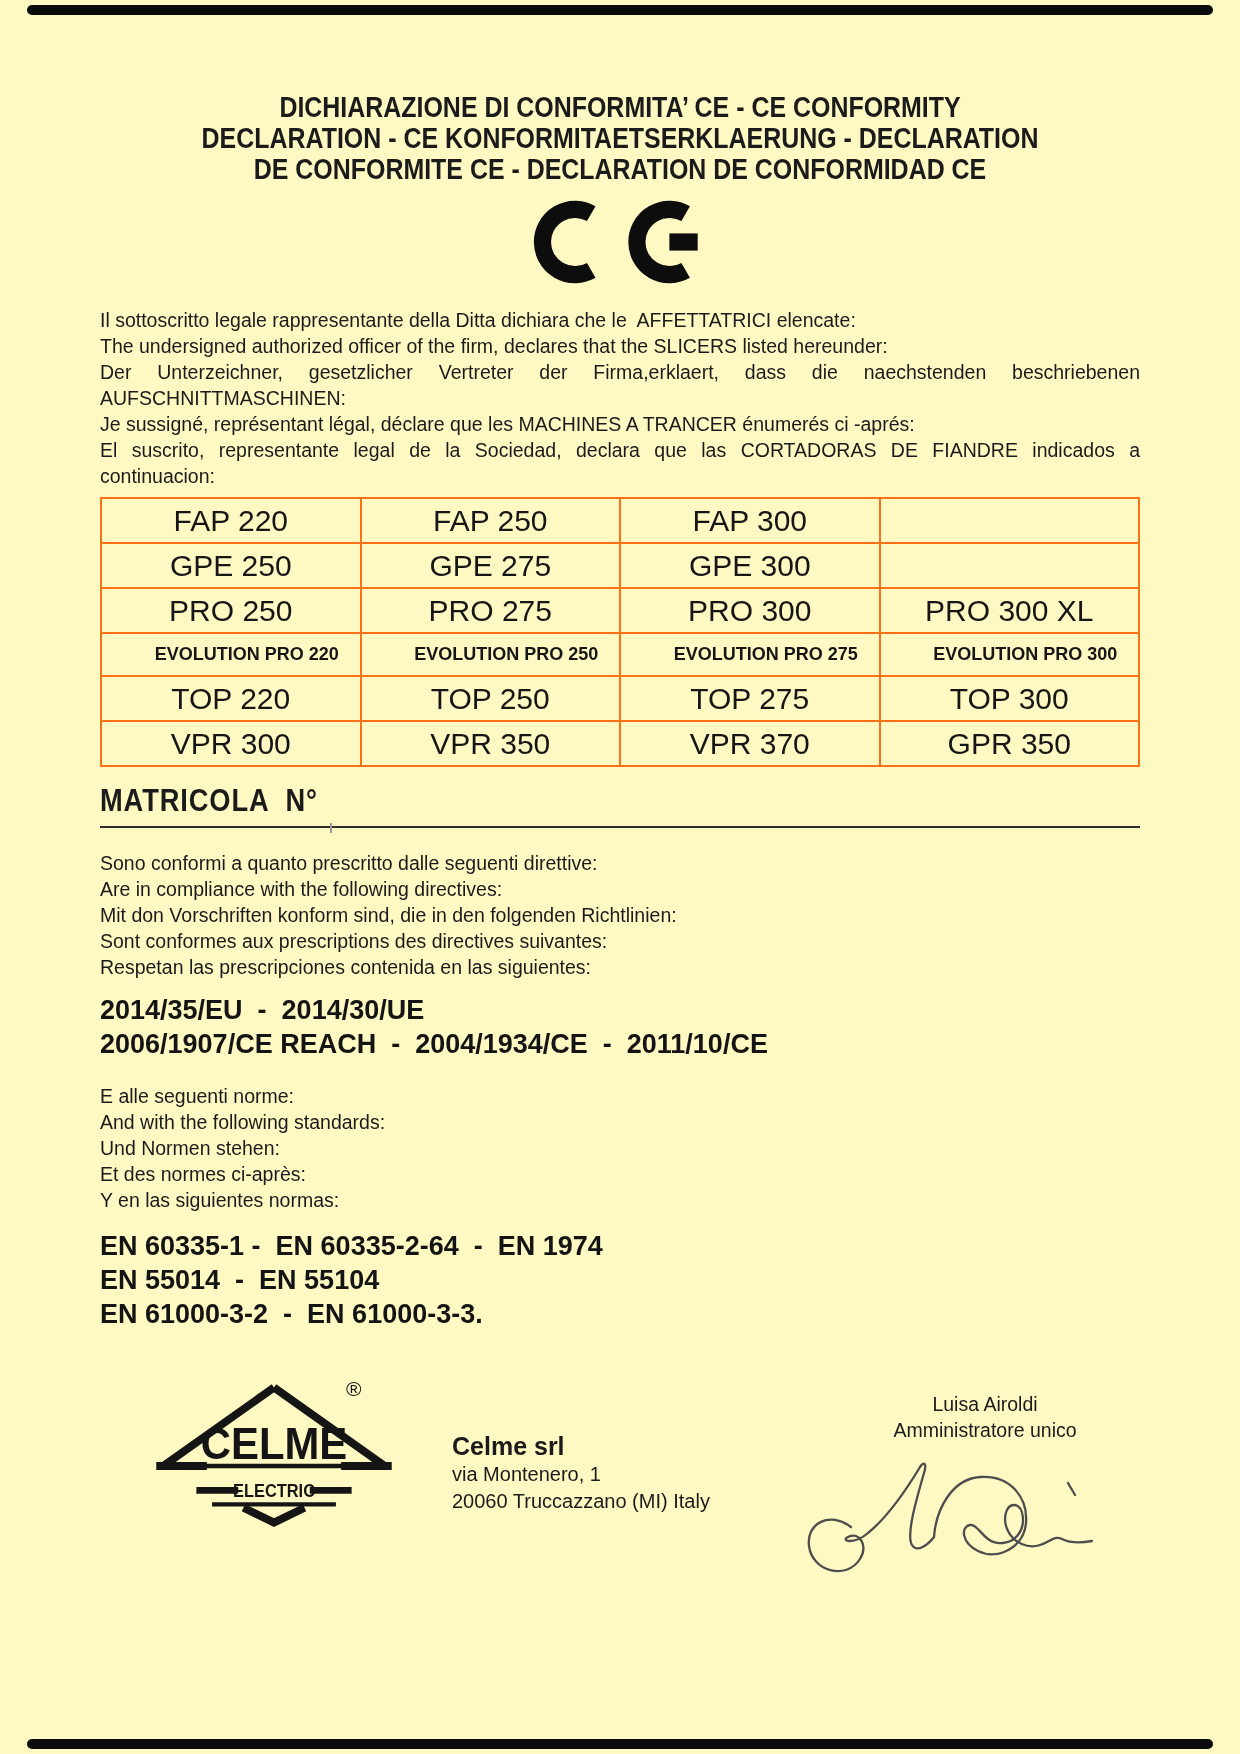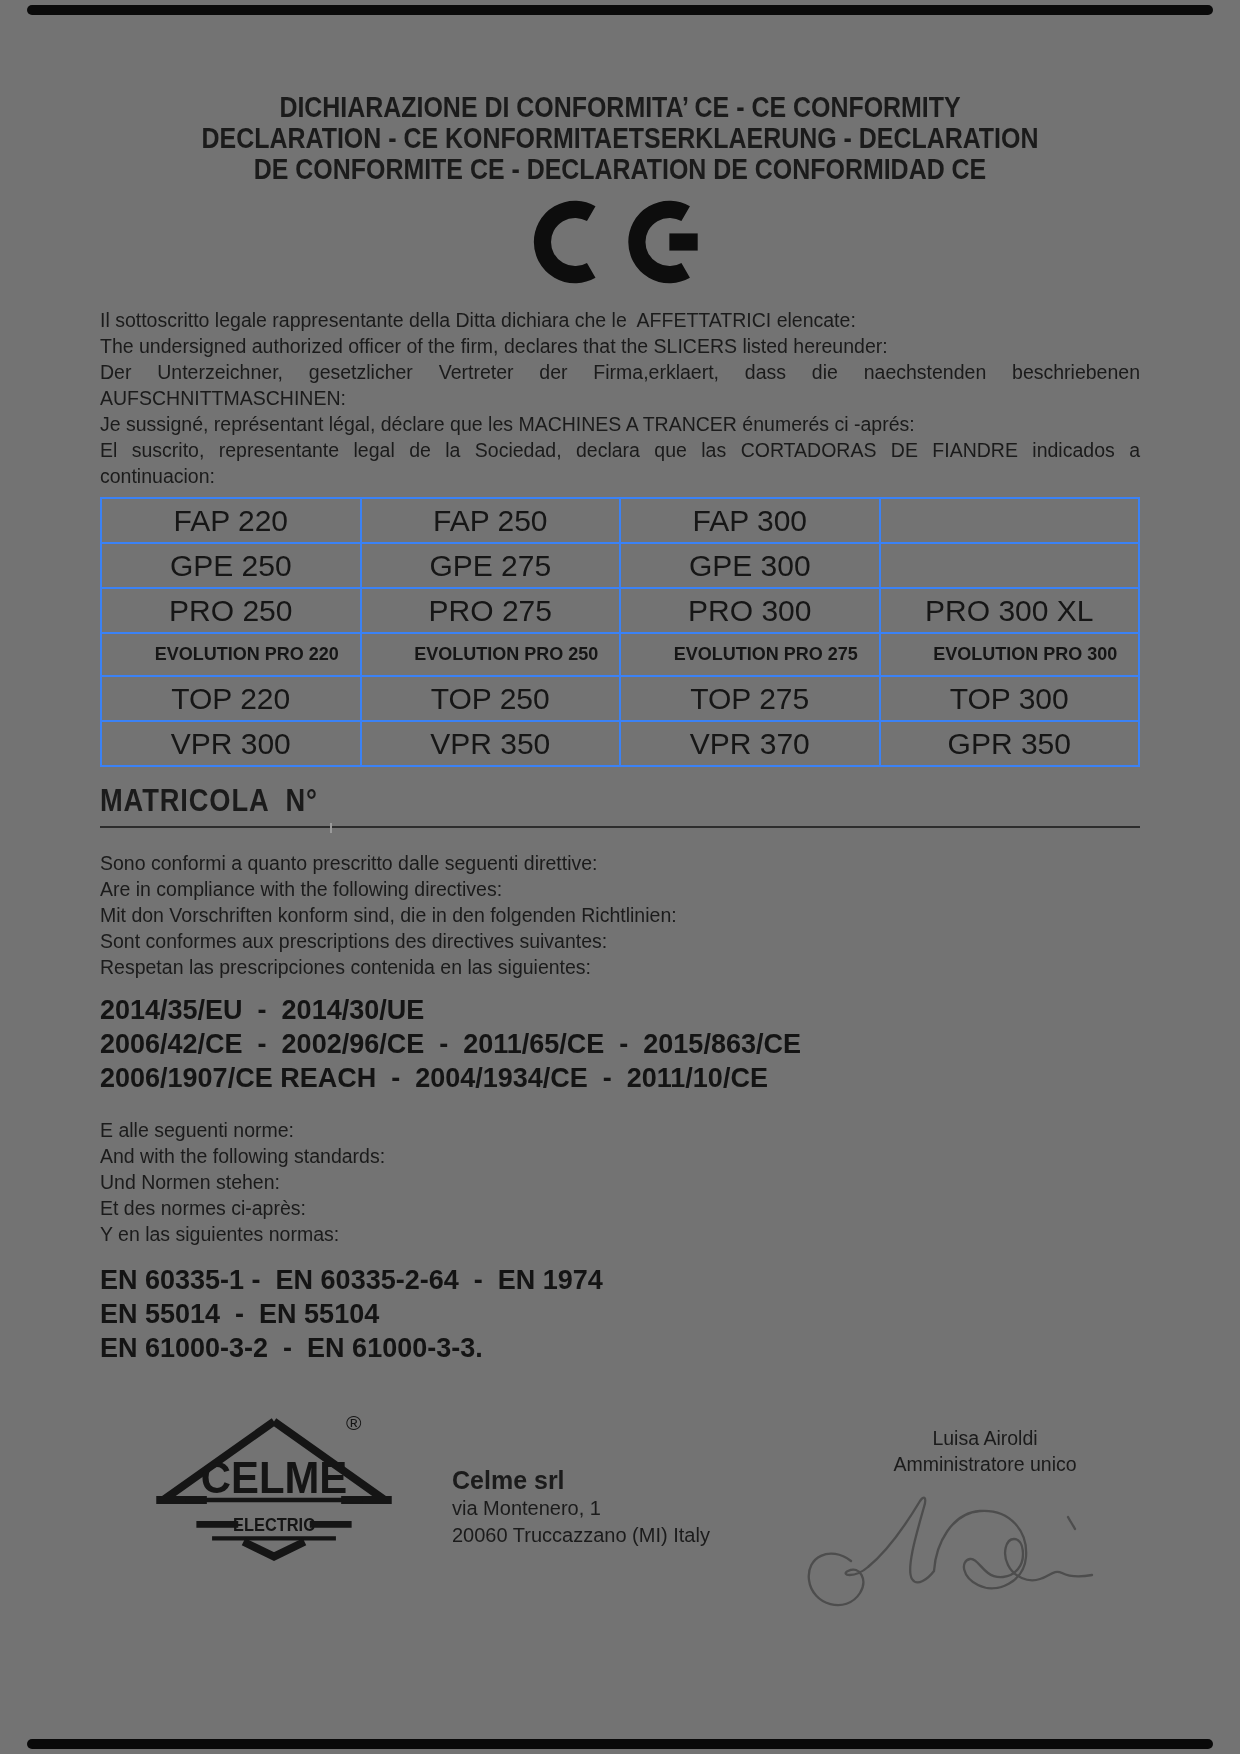--- a/index.html
+++ b/index.html
@@ -1,19 +1,19 @@
 <!DOCTYPE html>
 <html><head>
 <meta charset="utf-8">
 <style>
   html,body{margin:0;padding:0;background:#e8e8e8;}
   .page{
     position:relative;
     width:1240px;height:1754px;
-    background:#737373;
+    background:#fef9c3;
     font-family:"Liberation Sans", sans-serif;
     color:#1b1b1b;
     overflow:hidden;
     margin:0 auto;
   }
   .scan-bar{position:absolute;left:27px;right:27px;height:10px;background:#0a0a0a;border-radius:5px;}
   .scan-bar.top{top:5px;}
   .scan-bar.bottom{bottom:5px;}
 
   .content{margin:0 100px;width:1040px;}
@@ -29,21 +29,21 @@
 
   .intro{margin-top:20px;}
   .line{font-size:19.5px;line-height:26px;white-space:pre-wrap;}
   .line.just{text-align:justify;text-align-last:justify;white-space:normal;}
 
   table.models{
     margin-top:8px;width:1040px;border-collapse:collapse;
     table-layout:fixed;
   }
   table.models td{
-    border:2px solid #3b82f6;text-align:center;vertical-align:middle;
+    border:2px solid #f97316;text-align:center;vertical-align:middle;
     height:43px;font-size:30px;color:#161616;padding:0;
   }
   table.models tr.small td{font-size:18px;font-weight:bold;height:41px;padding-left:32px;}
 
   .matricola{margin-top:16px;}
   .matricola-heading{
     font-size:31px;font-weight:bold;letter-spacing:1px;
     transform:scaleX(.88);transform-origin:left;white-space:pre-wrap;
   }
   .matricola-rule{position:relative;margin-top:7px;border-top:2px solid #2c2c2c;height:0;}
@@ -154,21 +154,20 @@
     <div class="dir-intro">
       <div class="line">Sono conformi a quanto prescritto dalle seguenti direttive:</div>
       <div class="line">Are in compliance with the following directives:</div>
       <div class="line">Mit don Vorschriften konform sind, die in den folgenden Richtlinien:</div>
       <div class="line">Sont conformes aux prescriptions des directives suivantes:</div>
       <div class="line">Respetan las prescripciones contenida en las siguientes:</div>
     </div>
 
     <div class="bold-lines">
       <div class="bigline">2014/35/EU  -  2014/30/UE</div>
-      <div class="bigline">2006/42/CE  -  2002/96/CE  -  2011/65/CE  -  2015/863/CE</div>
       <div class="bigline">2006/1907/CE REACH  -  2004/1934/CE  -  2011/10/CE</div>
     </div>
 
     <div class="std-intro">
       <div class="line">E alle seguenti norme:</div>
       <div class="line">And with the following standards:</div>
       <div class="line">Und Normen stehen:</div>
       <div class="line">Et des normes ci-après:</div>
       <div class="line">Y en las siguientes normas:</div>
     </div>

